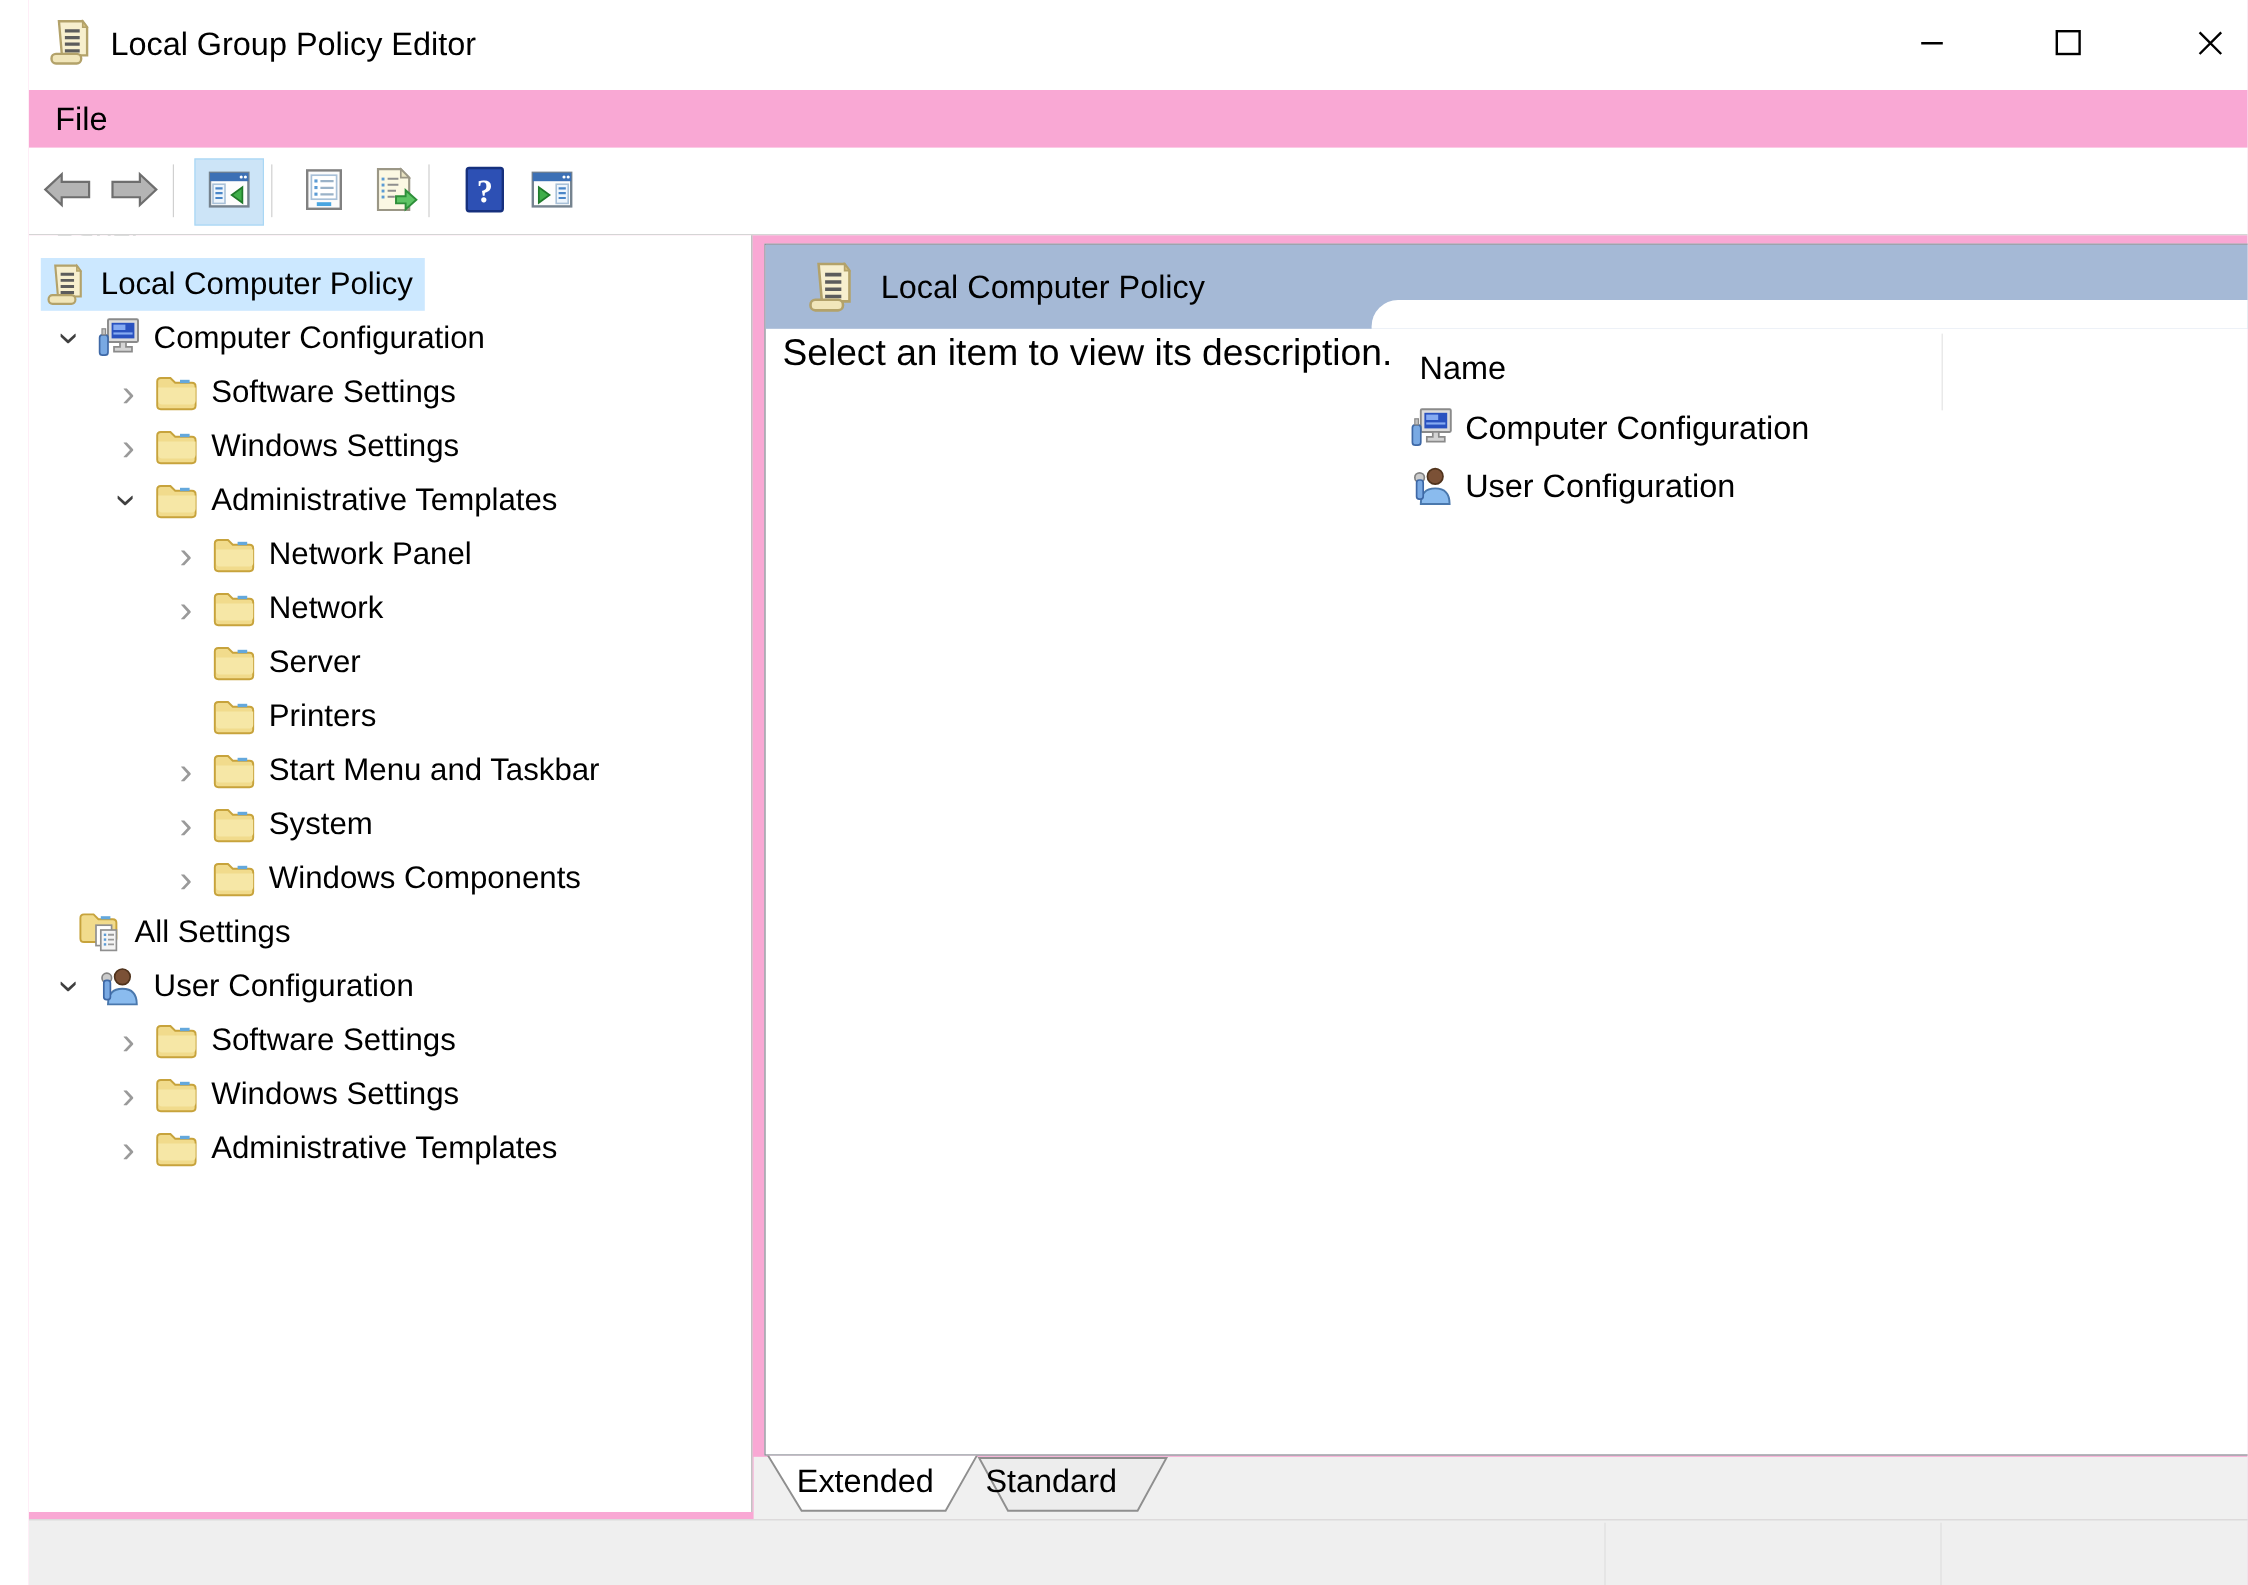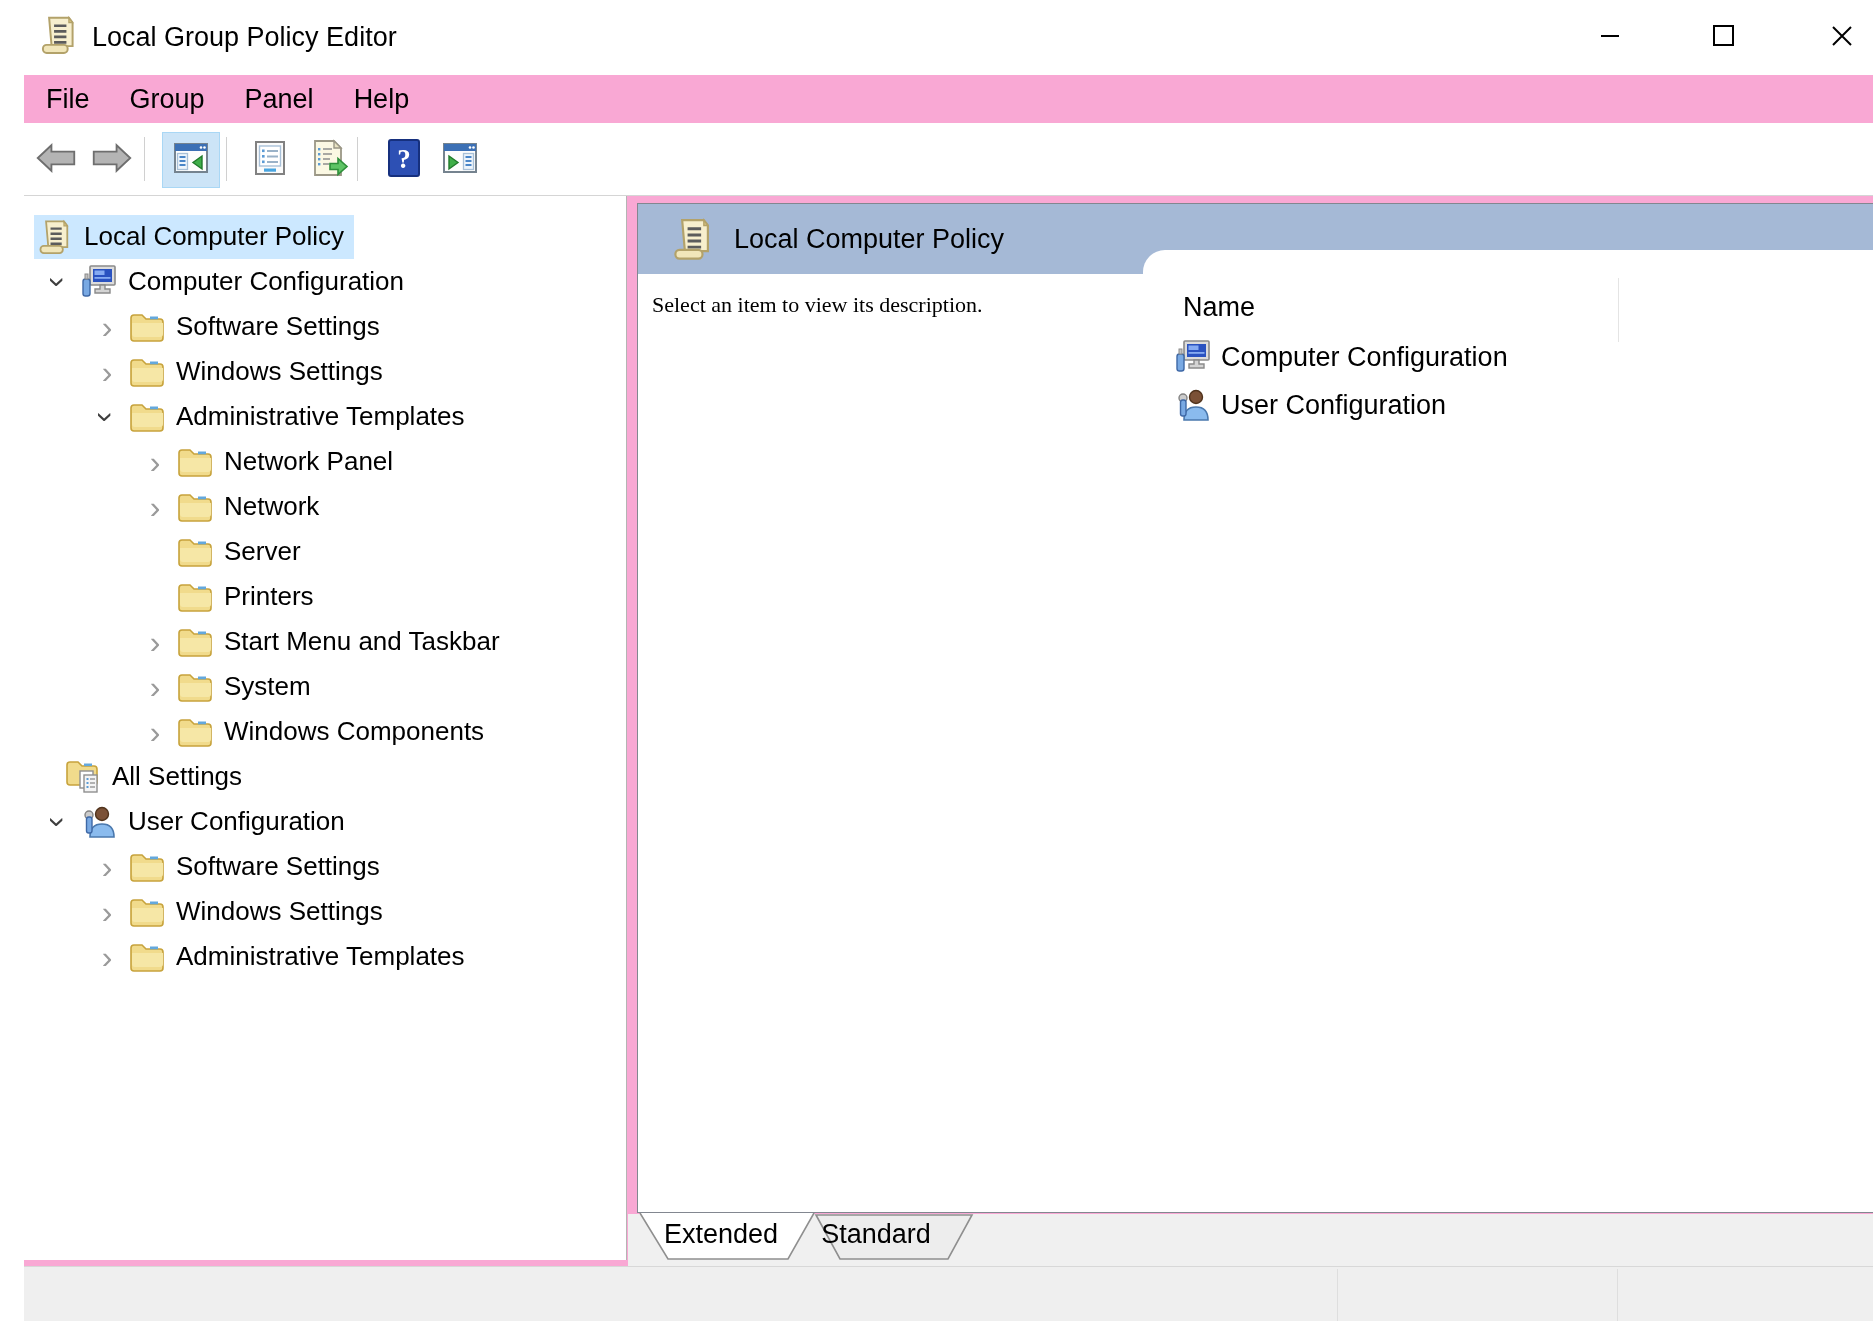--- a/index.html
+++ b/index.html
@@ -9,21 +9,21 @@
   
   .titlebar{position:absolute;left:0;top:0;width:1873px;height:75px;background:#fff;}
   .app-icon{position:absolute;left:14px;top:14px;width:42px;height:42px;}
   .app-icon svg{width:42px;height:42px;}
   .title-text{position:absolute;left:68px;top:0;height:75px;line-height:75px;font-size:27px;}
   .winbtn{position:absolute;top:13px;width:46px;height:46px;display:flex;align-items:center;justify-content:center;cursor:default;}
   .winbtn svg{width:26px;height:26px;}
   #btn-min{left:1564px;} #btn-max{left:1677px;} #btn-close{left:1795px;}
 
   
-  .menubar{position:absolute;left:2px;top:75px;height:48px;display:flex;align-items:flex-end;}
+  .menubar{position:absolute;left:2px;top:75px;height:48px;display:flex;align-items:flex-start;flex-direction:column;}
   .menu-item{padding:0 20px;font-size:27px;line-height:48px;}
 
   
   .toolbar{position:absolute;left:0;top:123px;width:1873px;height:72px;border-bottom:1px solid #d5d5d5;background:#fff;}
   .tb-btn{position:absolute;top:14px;width:48px;height:46px;display:flex;align-items:center;justify-content:center;}
   .tb-btn svg{width:42px;height:40px;}
   .tb-btn.highlighted{background:var(--toolbar-highlight,#cce4f7);border:1px solid #a9d7f5;top:9px;height:54px;width:56px;}
   .tb-sep{position:absolute;top:14px;width:1px;height:44px;background:#d0d0d0;}
 
   
@@ -41,21 +41,21 @@
   .t-label{font-size:26px;}
 
   
   .right-pane{position:absolute;left:613px;top:203px;width:1255px;height:1008px;
               border:1px solid #828790;background:#fff;}
   .pane-header{position:absolute;left:0;top:0;width:100%;height:70px;background:var(--header-blue,#a5b9d6);}
   .header-icon{position:absolute;left:32px;top:11px;width:46px;height:48px;}
   .header-icon svg{width:46px;height:48px;}
   .header-title{position:absolute;left:96px;top:0;height:70px;line-height:70px;font-size:27px;}
   .header-notch{position:absolute;left:505px;right:0;top:46px;height:24px;background:#fff;border-top-left-radius:22px;}
-  .pane-desc{position:absolute;left:14px;top:88px;font-size:22px;font-family:Liberation Serif, serif;}
+  .pane-desc{position:absolute;left:14px;top:72px;font-size:31px;}
   .col-header{position:absolute;left:545px;top:88px;font-size:27px;}
   .col-divider{position:absolute;left:980px;top:74px;width:1px;height:64px;background:#e4e4e4;}
   .list-item{position:absolute;left:536px;height:46px;display:flex;align-items:center;}
   .list-item .li-icon{width:38px;height:40px;margin-right:9px;display:inline-flex;}
   .list-item .li-icon svg{width:38px;height:40px;}
   .list-item .li-label{font-size:27px;}
   #list-item-0{top:130px;} #list-item-1{top:178px;}
 
   
   .bottom-strip{position:absolute;left:604px;top:1214px;width:1269px;height:52px;background:#f0f0f0;}

